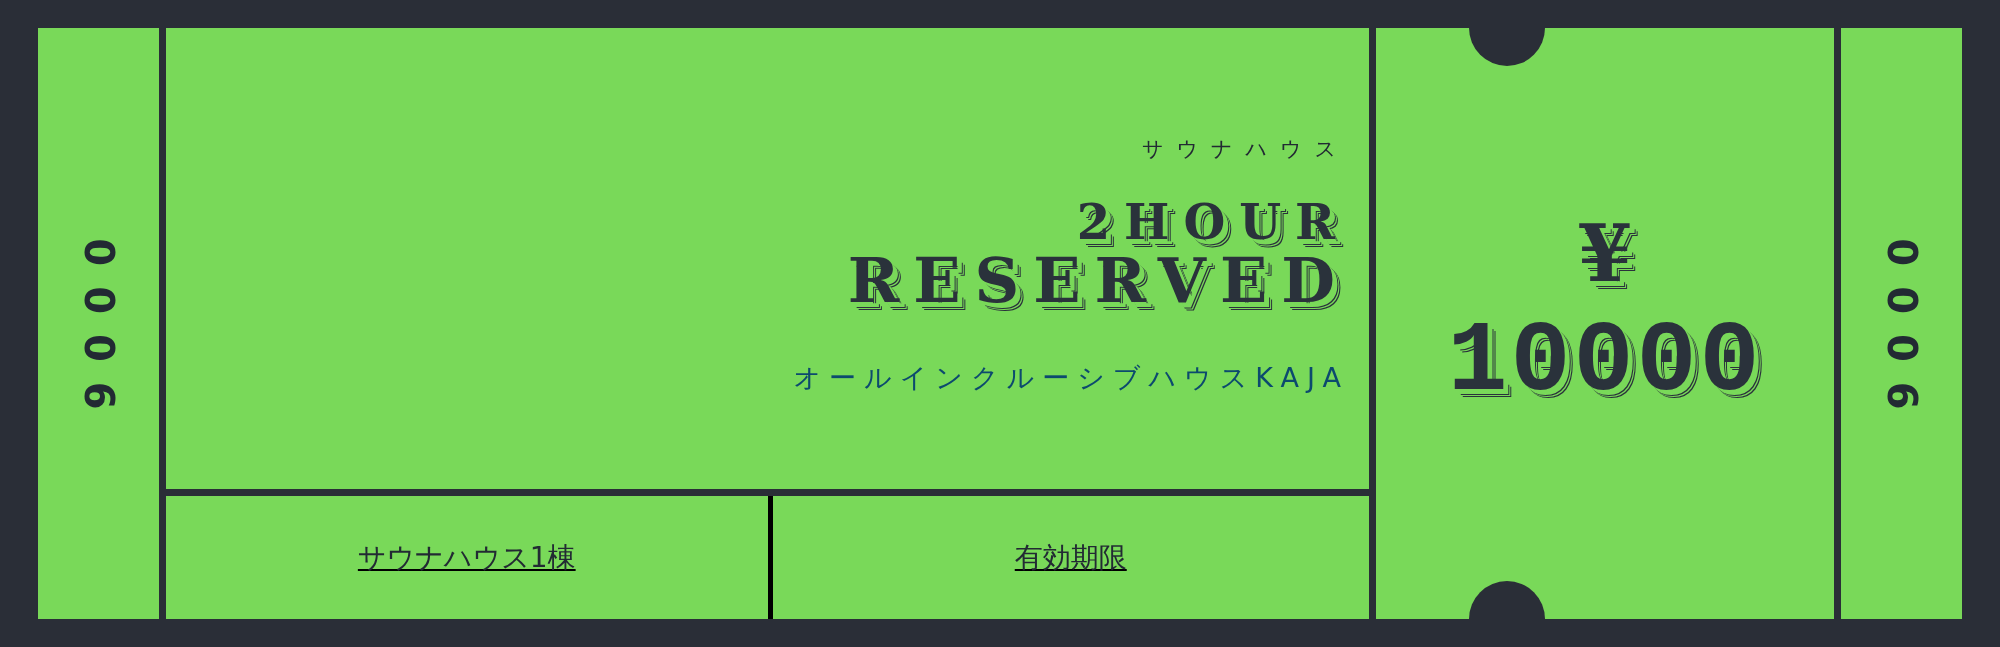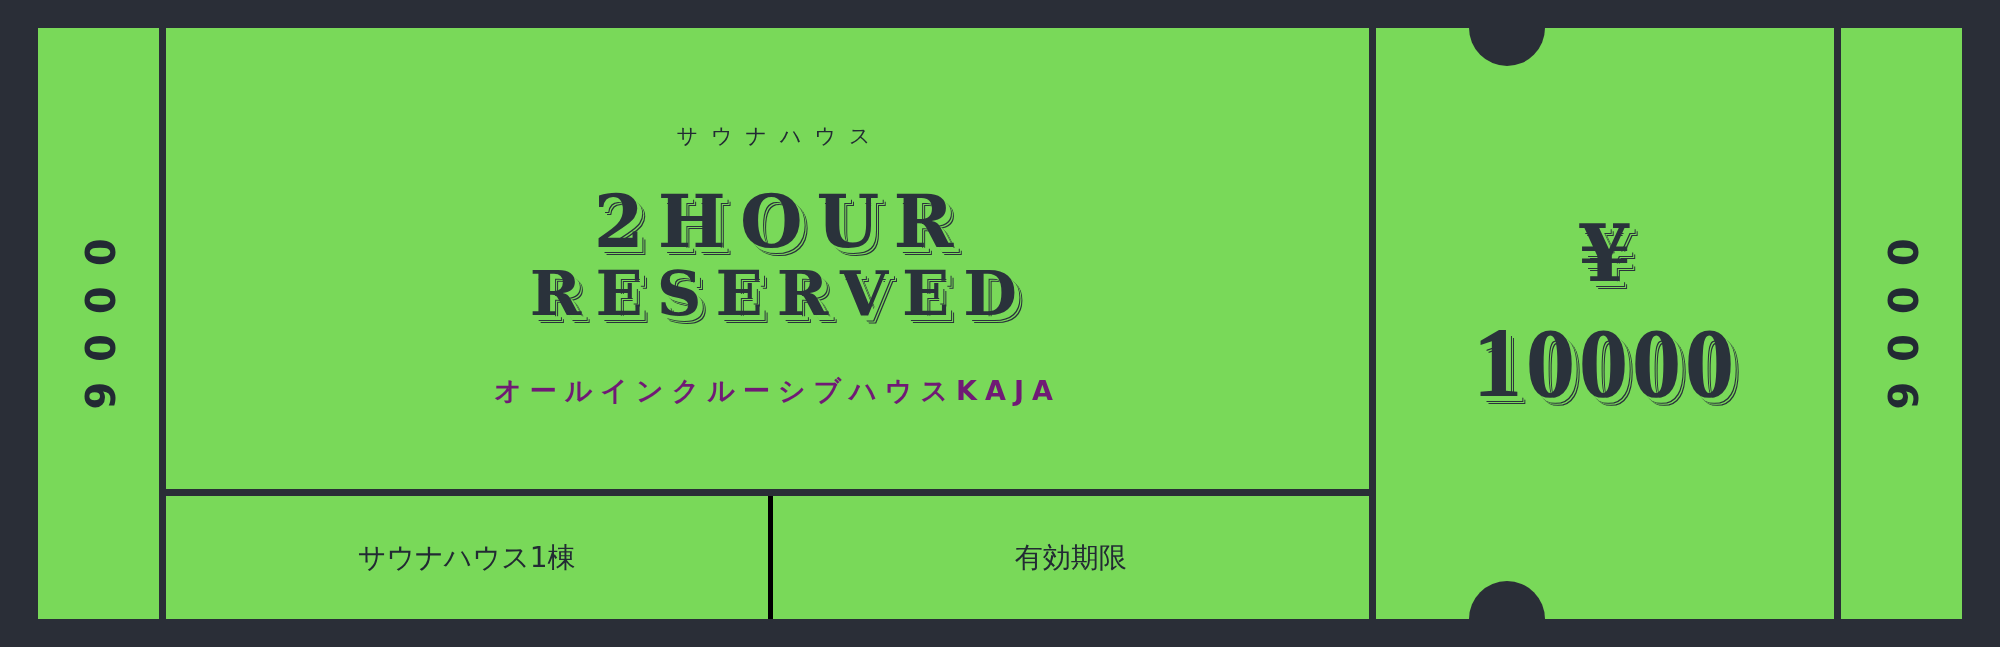--- a/index.html
+++ b/index.html
@@ -73,23 +73,23 @@
     flex: 1 1 auto;
     display: flex;
     flex-direction: column;
     position: relative;
   }
 
   .info-top {
     flex: 1 1 auto;
     display: flex;
     flex-direction: column;
-    align-items: center;
-    justify-content: center;
-    padding: 24px 8px 10px 20px;
+    align-items: flex-end;
+    justify-content: center;
+    padding: 24px 20px 10px 20px;
   }
 
   .eyebrow {
     font-family: "DejaVu Sans", sans-serif;
     font-size: 21px;
     color: #222a33;
     letter-spacing: 13px;
     text-indent: 13px;
     margin-bottom: 34px;
     white-space: nowrap;
@@ -103,39 +103,40 @@
     letter-spacing: 14px;
     text-indent: 14px;
     line-height: 1.06;
     white-space: nowrap;
     text-shadow:
        5px 5px 0 #79d959,
        6px 6px 0 #2a323b,
        7px 7px 0 #79d959,
        8px 8px 0 #2a323b;
   }
-  .title-1 { font-size: 72px; }
+  .title-1 { font-size: 48px; }
   .title-2 { font-size: 62px; }
 
   .subtitle {
     font-family: "DejaVu Sans", sans-serif;
     font-size: 27px;
-    font-weight: 700;
-    color: #701a75;
+    font-weight: 400;
+    color: #0c4a6e;
     letter-spacing: 8px;
     text-indent: 8px;
     margin-top: 46px;
     white-space: nowrap;
   }
 
   
   .detail-row {
     flex: 0 0 130px;
     display: flex;
     border-top: 7px solid #2a2e37;
+    text-decoration: underline;
   }
   .detail-cell {
     flex: 1 1 50%;
     display: flex;
     flex-direction: column;
     align-items: center;
     justify-content: center;
     text-align: center;
     gap: 6px;
   }
@@ -168,21 +169,21 @@
     color: #2a323b;
     line-height: 1;
     text-shadow:
        5px 5px 0 #79d959,
        6px 6px 0 #2a323b,
        7px 7px 0 #79d959,
        8px 8px 0 #2a323b;
   }
 
   .price-amount {
-    font-family: Liberation Serif, serif;
+    font-family: Liberation Mono, monospace;
     font-weight: 700;
     font-size: 100px;
     color: #2a323b;
     line-height: 1;
     letter-spacing: 3px;
     margin-top: 20px;
     text-shadow:
        5px 5px 0 #79d959,
        6px 6px 0 #2a323b,
        7px 7px 0 #79d959,

